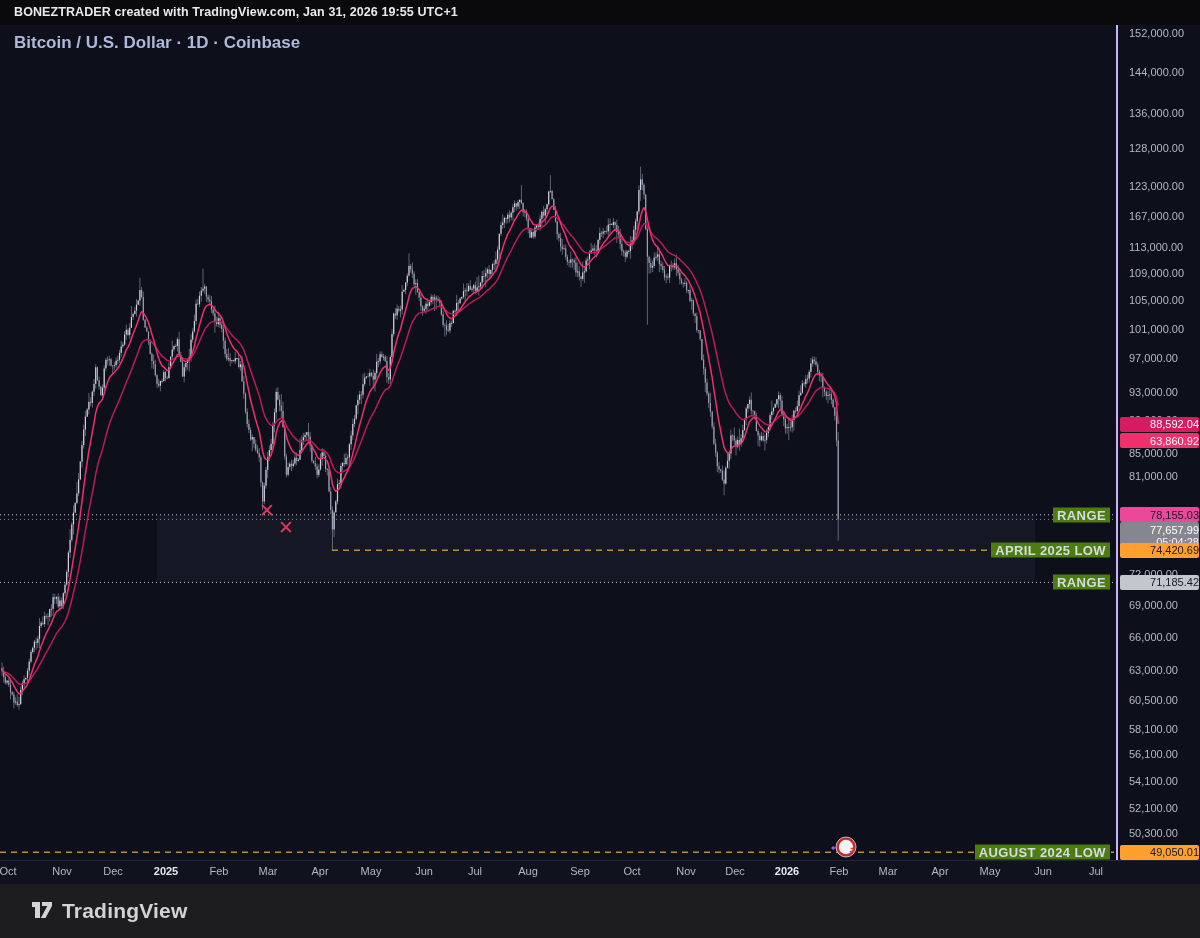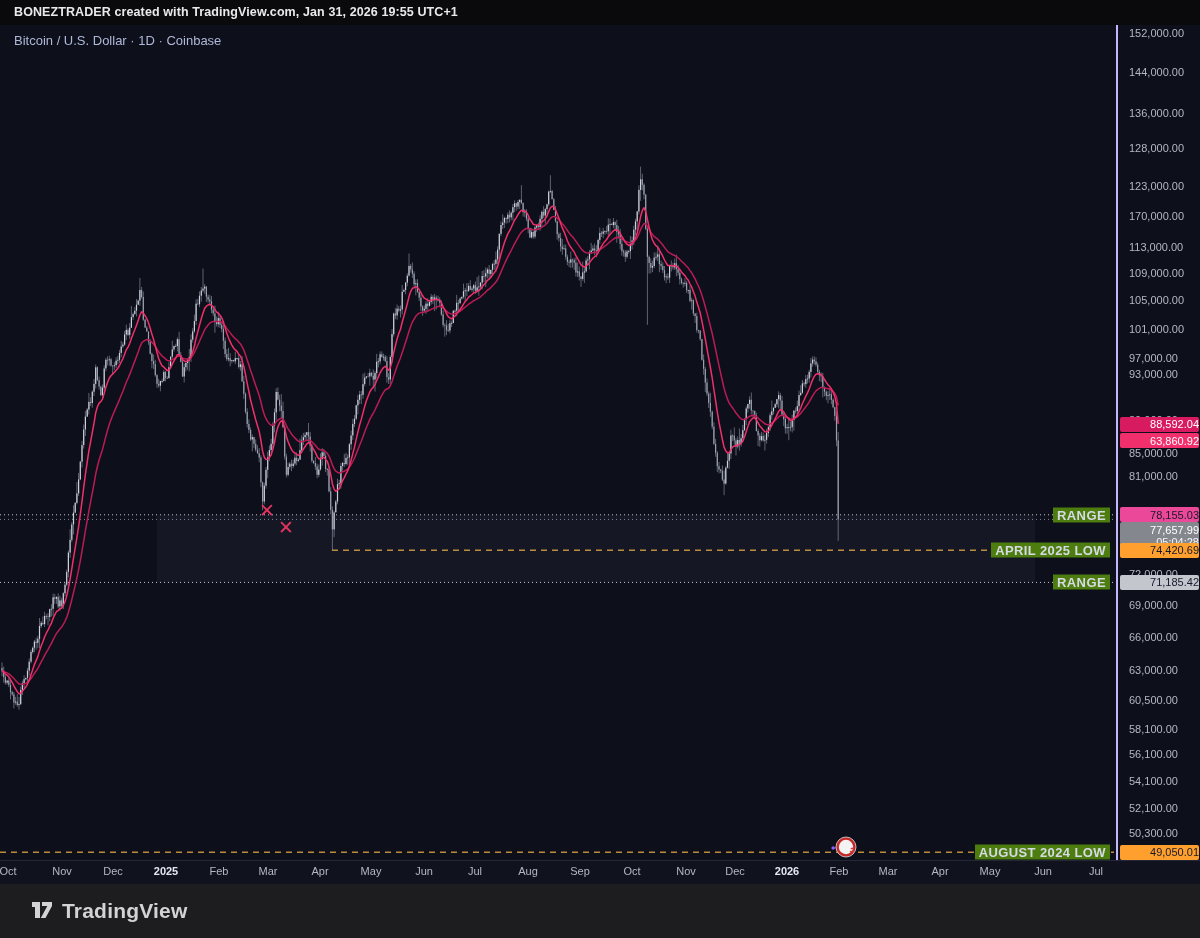--- a/index.html
+++ b/index.html
@@ -4,22 +4,22 @@
 <style>
   * { margin:0; padding:0; box-sizing:border-box; }
   html,body { width:1200px; height:938px; background:#0d0f1a; overflow:hidden;
               font-family:"Liberation Sans","DejaVu Sans",sans-serif; }
   #topbar { position:absolute; left:0; top:0; width:1200px; height:25px; background:#0a0a0c;
             color:#e9e9ec; font-size:12.5px; font-weight:600; line-height:25px; padding-left:14px;
             letter-spacing:.1px; z-index:30; }
   #stage { position:absolute; left:0; top:25px; width:1200px; height:859px; background:#0d0f1a; }
   #plot  { position:absolute; left:0; top:0; width:1116px; height:835px; overflow:hidden; }
   #plot svg { position:absolute; left:0; top:0; }
-  #symbol-title { position:absolute; left:14px; top:8px; font-size:13px; color:#aeb8d8;
-                  font-weight:400; z-index:10; }
+  #symbol-title { position:absolute; left:14px; top:8px; font-size:17px; color:#aeb8d8;
+                  font-weight:700; z-index:10; }
   #price-axis { position:absolute; left:1116px; top:0; width:84px; height:835px;
                 border-left:2px solid #c4b5fd; background:#0d0f1a; }
   .tick { position:absolute; left:11px; font-size:11px; color:#b4b8c4; white-space:nowrap; }
   .tag  { position:absolute; left:2px; width:79px; font-size:11px; font-weight:500;
           padding:1.5px 0 1.5px 8px; border-radius:2px; white-space:nowrap; z-index:5;text-align:right; }
   .tag .sub { font-size:11px; opacity:.92; }
   #time-axis { position:absolute; left:0; top:835px; width:1200px; height:24px;
                border-top:1px solid #232737; background:#10121d; }
   .month { position:absolute; top:4px; transform:translateX(-50%); font-size:11px; color:#b4b8c4; }
   .month.year { font-weight:700; color:#e4e7ef; }
@@ -1068,27 +1068,27 @@
   <circle cx="19" cy="12" r="10" fill="none" stroke="#e0e0e0" stroke-width="0.8"></circle>
 </svg>
       </div>
     </div>
   <div id="price-axis">
       <div class="tick" style="top: 1.5px;">152,000.00</div>
       <div class="tick" style="top: 40.6609px;">144,000.00</div>
       <div class="tick" style="top: 82.0607px;">136,000.00</div>
       <div class="tick" style="top: 117px;">128,000.00</div>
       <div class="tick" style="top: 154.832px;">123,000.00</div>
-      <div class="tick" style="top: 184.89px;">170,000.00</div>
+      <div class="tick" style="top: 184.89px;">167,000.00</div>
       <div class="tick" style="top: 216.25px;">113,000.00</div>
       <div class="tick" style="top: 242.353px;">109,000.00</div>
       <div class="tick" style="top: 269.433px;">105,000.00</div>
       <div class="tick" style="top: 297.565px;">101,000.00</div>
       <div class="tick" style="top: 326.833px;">97,000.00</div>
-      <div class="tick" style="top: 343px;">93,000.00</div>
+      <div class="tick" style="top: 361px;">93,000.00</div>
       <div class="tick" style="top: 389.177px;">89,000.00</div>
       <div class="tick" style="top: 422.484px;">85,000.00</div>
       <div class="tick" style="top: 445px;">81,000.00</div>
       <div class="tick" style="top: 513.14px;">75,000.00</div>
       <div class="tick" style="top: 542.707px;">72,000.00</div>
       <div class="tick" style="top: 573.533px;">69,000.00</div>
       <div class="tick" style="top: 605.73px;">66,000.00</div>
       <div class="tick" style="top: 639.424px;">63,000.00</div>
       <div class="tick" style="top: 668.752px;">60,500.00</div>
       <div class="tick" style="top: 698.07px;">58,100.00</div>

